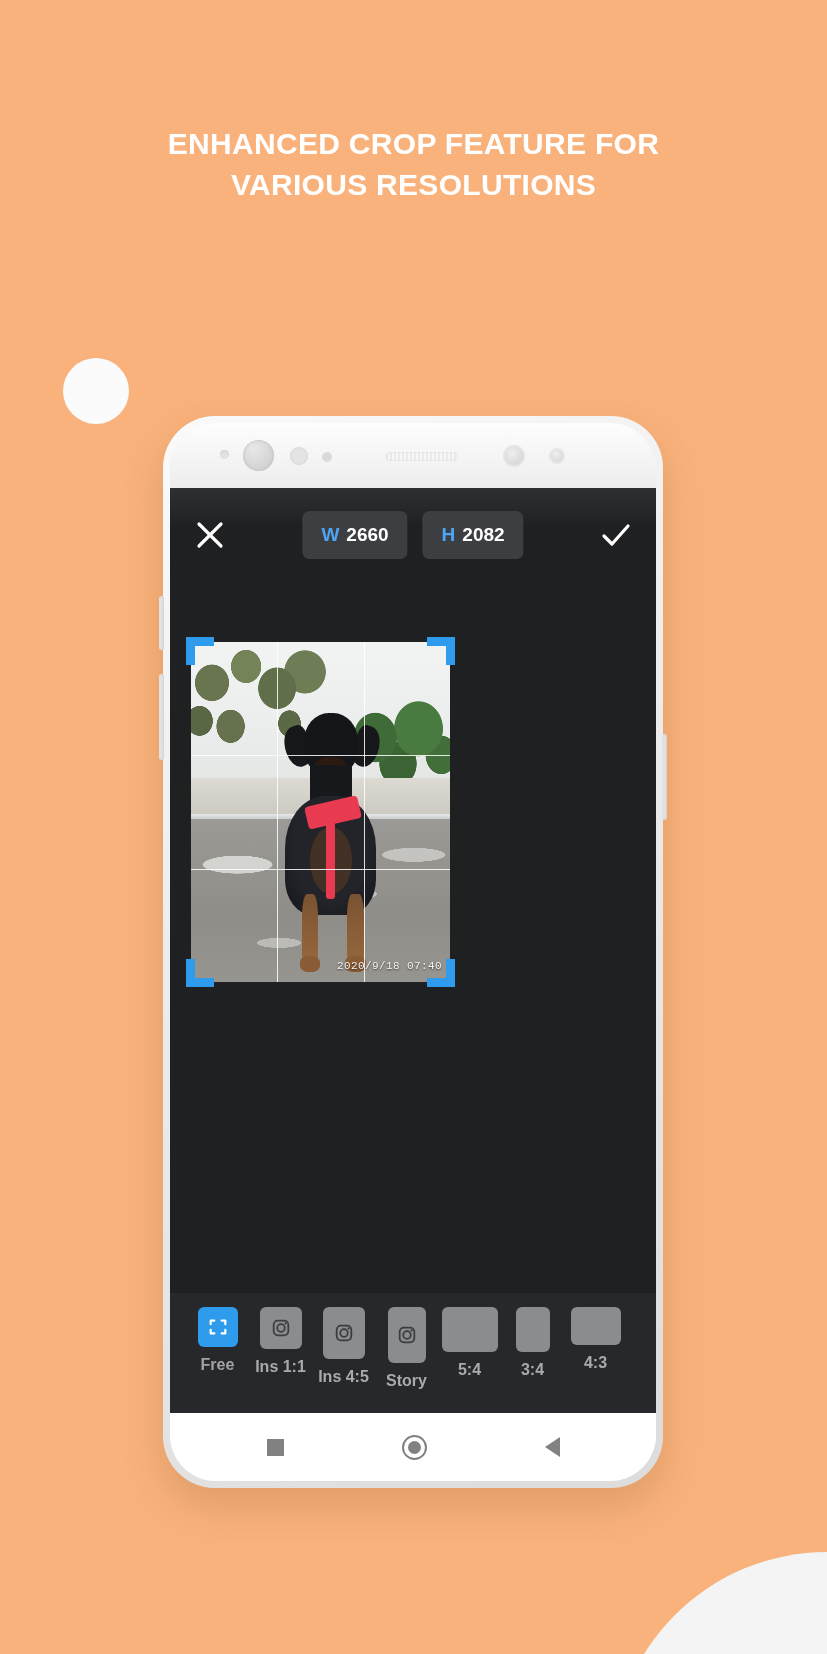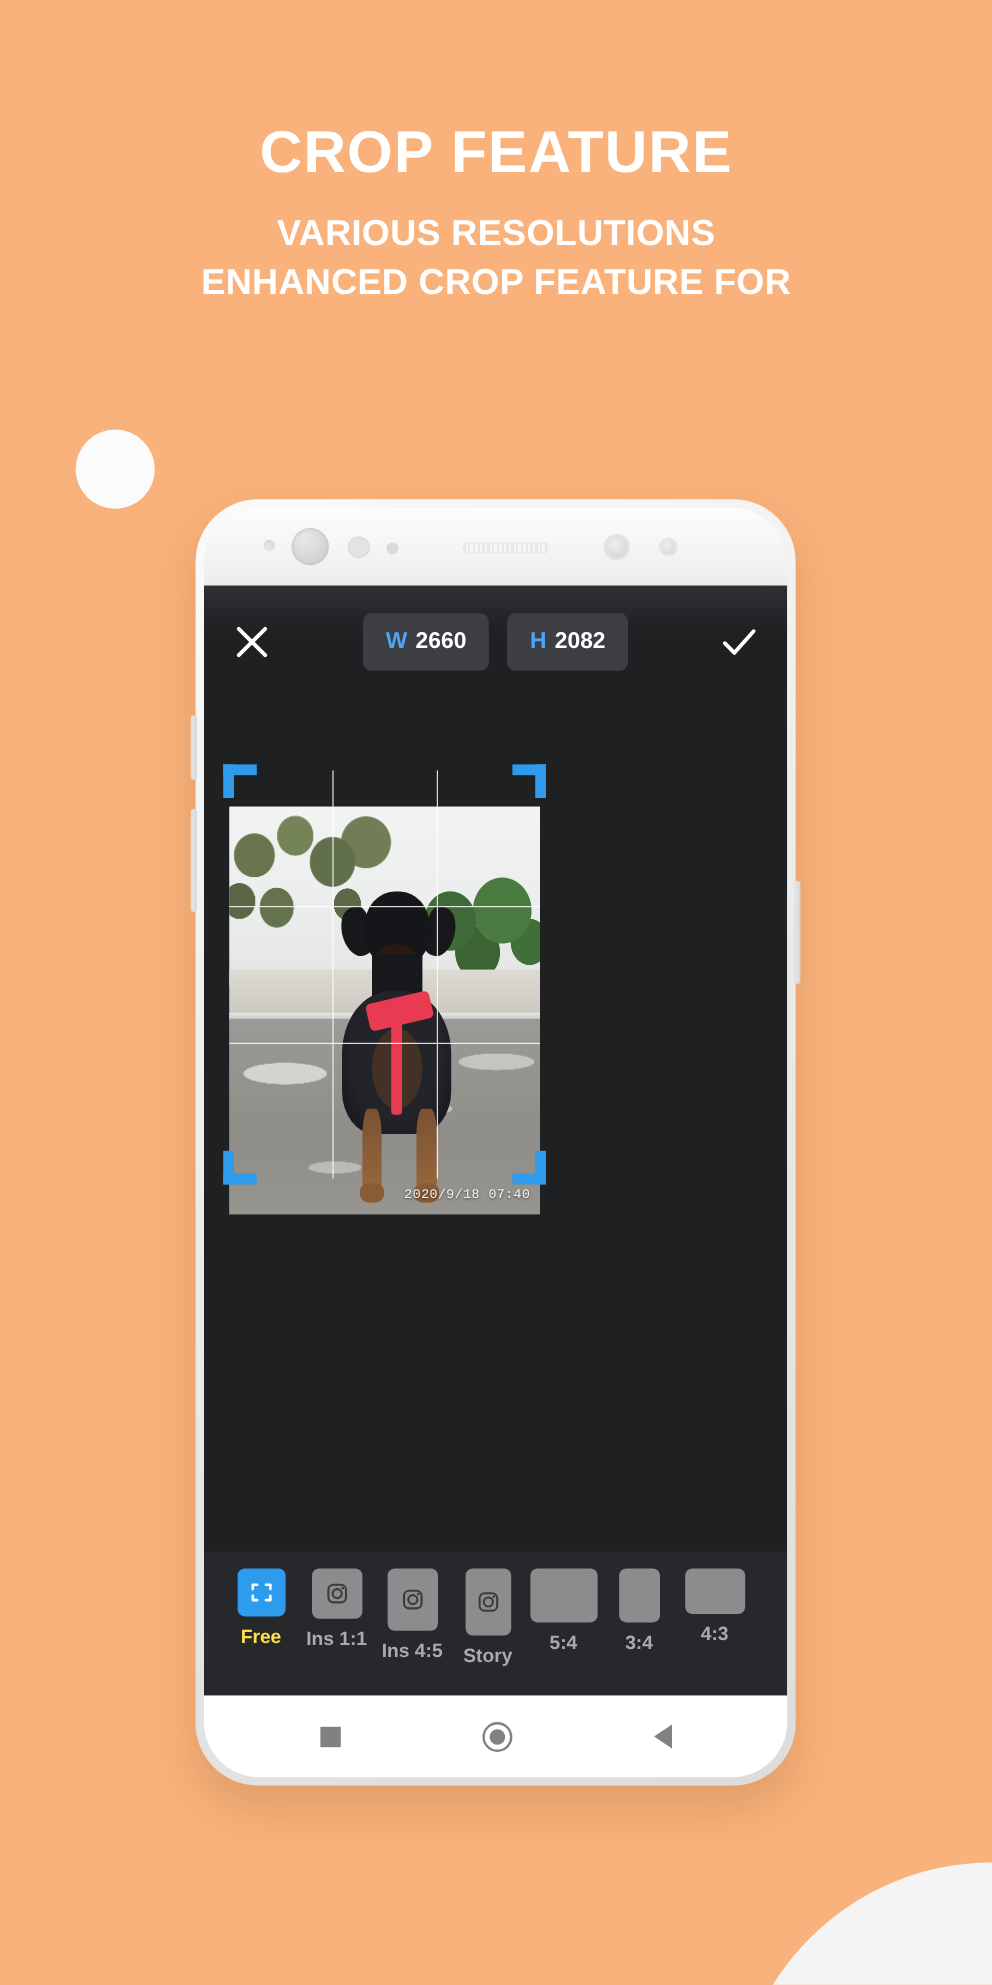--- a/index.html
+++ b/index.html
@@ -129,21 +129,21 @@
   }
   .crop-box{
     position:absolute;
     left:21px; top:154px;
     width:259px; height:340px;
   }
 
   
   .pic{
     position:absolute; left:0; top:0; width:100%; height:100%;
-    overflow:hidden; background:#737373;margin-top:30px;
+    overflow:hidden; background:#3b82f6;
   }
   .sky{
     position:absolute; left:0; top:0; width:100%; height:44%;
     background:linear-gradient(#F2F4F3 0%,#EAEDEB 60%,#E2E5E2 100%);
   }
   .tree-l{
     position:absolute; left:-4%; top:0; width:60%; height:40%;
     background:
       radial-gradient(ellipse 18% 22% at 20% 30%, #5d6b42 0 60%, transparent 62%),
       radial-gradient(ellipse 16% 20% at 42% 18%, #6b7a4c 0 60%, transparent 62%),
@@ -284,21 +284,21 @@
     cursor:pointer;
   }
   .ratio-thumb{
     background:#8B8C8E; border-radius:6px;
     display:flex; align-items:center; justify-content:center;
   }
   .ratio-thumb.sel{ background:#2F9BEC; }
   .ratio-label{
     font-size:16px; font-weight:bold; color:#A9AAAC;
   }
-  .ratio-label.sel{ color:#fde047; }
+  .ratio-label.sel{ color:#a3a3a3; }
 
   
   .navbar{
     position:absolute; left:0; top:990px;
     width:486px; height:68px;
     background:#FFFFFF;
     display:flex; align-items:center; justify-content:center; gap:118px;
   }
   .nav-sq{ width:17px; height:17px; background:#818181; }
   .nav-home{
@@ -324,24 +324,23 @@
   .sb-2{ left:-4px; top:258px; width:5px; height:86px; }
   .sb-3{ right:-4px; top:318px; width:5px; height:86px; }
 </style>
 </head>
 <body>
 
 <div class="deco-circle-sm"></div>
 <div class="deco-circle-lg"></div>
 
 <div class="headline-wrap">
-  <div class="headline">CROP FEATURE</div>
   <div class="subhead">
+    <div>ENHANCED CROP FEATURE FOR</div>
     <div>VARIOUS RESOLUTIONS</div>
-    <div>ENHANCED CROP FEATURE FOR</div>
   </div>
 </div>
 
 <div class="phone">
 
   <div class="side-btn sb-1"></div>
   <div class="side-btn sb-2"></div>
   <div class="side-btn sb-3"></div>
 
   <div class="phone-inner">

